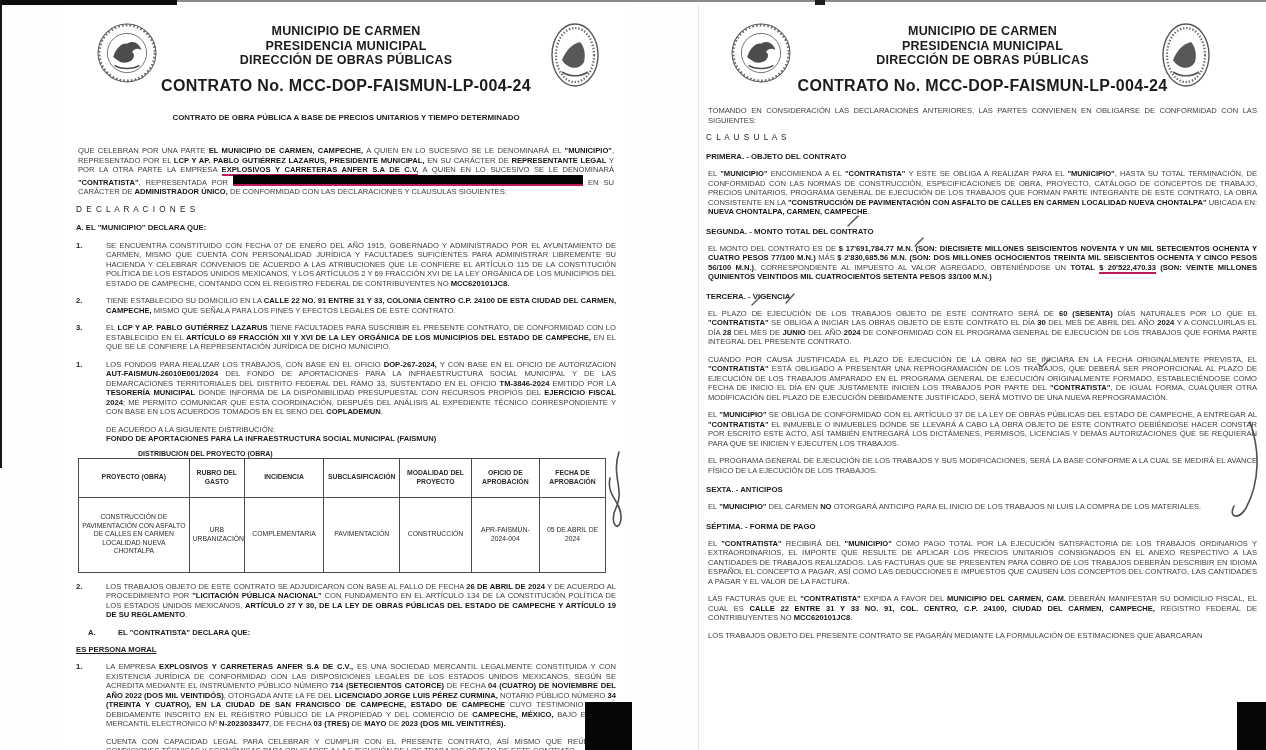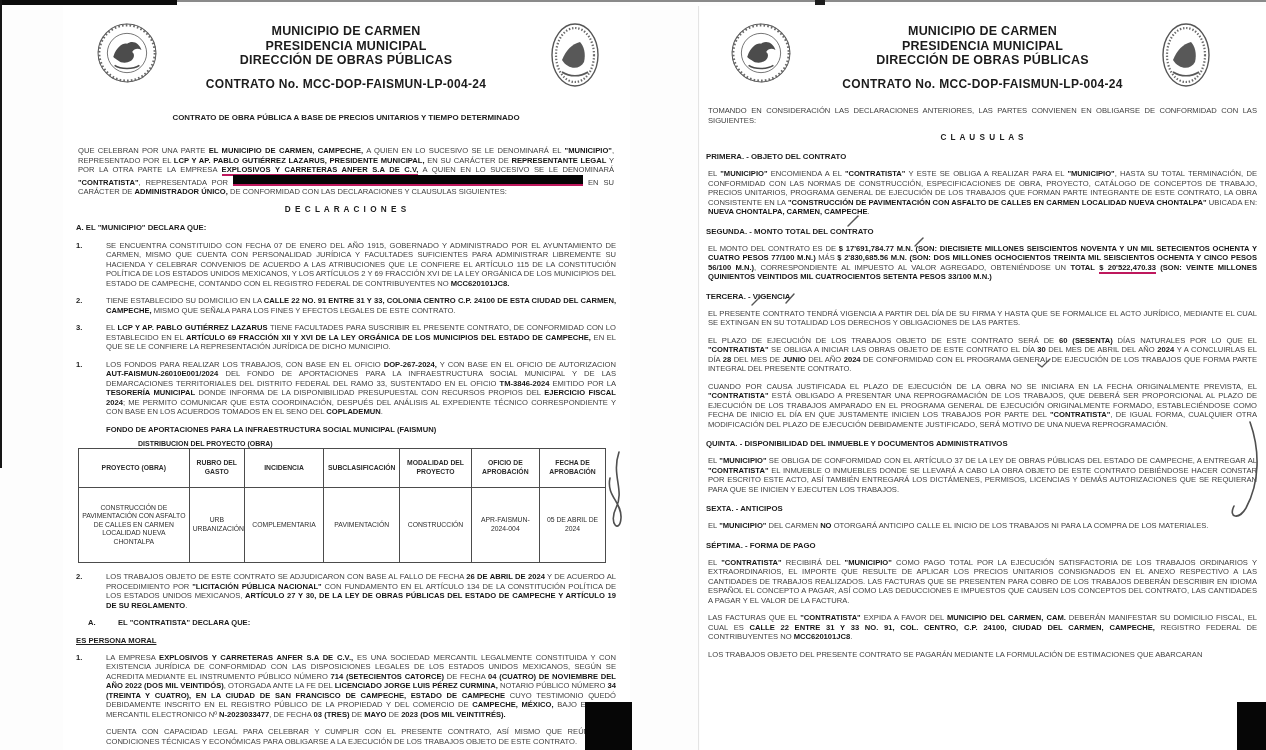--- a/index.html
+++ b/index.html
@@ -15,30 +15,30 @@
   .rb-left{left:585px;top:702px;width:47px;height:48px;}
   .rb-right{left:1237px;top:702px;width:29px;height:48px;}
 
   .page{position:absolute;top:6px;height:744px;background:#fff;}
   .page-left{left:63px;width:567px;padding:8px 14px 0 13px;box-sizing:border-box;}
   .page-right{left:700px;width:566px;padding:8px 7px 0 6px;box-sizing:border-box;}
 
   .page-header{position:relative;height:92px;}
   .hdr-text{text-align:center;padding-top:10px;}
   .hdr-org{font-weight:bold;color:#1c1c1c;font-size:12.5px;line-height:14.5px;letter-spacing:.2px;}
-  .hdr-contract{font-weight:bold;color:#1c1c1c;font-size:12px;margin-top:9px;letter-spacing:.3px;}
+  .hdr-contract{font-weight:bold;color:#1c1c1c;font-size:16px;margin-top:9px;letter-spacing:.3px;}
   .seal{position:absolute;top:8px;}
   .seal-eagle{left:20px;width:62px;height:62px;}
   .seal-oval{right:16px;width:50px;height:66px;}
   .page-right .seal-eagle{left:24px;}
   .page-right .seal-oval{right:48px;}
 
   .subtitle{font-weight:bold;color:#232323;font-size:7.9px;text-align:center;margin:7px 0 24px;}
   .para{font-size:7.6px;line-height:9.5px;text-align:justify;margin:0 2px 8px;}
-  .center-title{font-weight:bold;color:#1d1d1d;font-size:8.2px;text-align:center;letter-spacing:1px;margin:4px 0 9px;}
+  .center-title{font-weight:normal;color:#1d1d1d;font-size:8.2px;text-align:left;letter-spacing:1px;margin:4px 0 9px;}
   .bold-line{font-weight:bold;color:#1d1d1d;font-size:7.7px;margin:0 0 9px;}
   .bold-underline{font-weight:bold;color:#1d1d1d;font-size:7.7px;text-decoration:underline;margin:0 0 8px;}
   .item{display:flex;margin:0 0 8px;}
   .item .num{flex:0 0 30px;font-weight:bold;color:#1d1d1d;font-size:7.6px;line-height:9.5px;}
   .item .num-a{flex:0 0 30px;padding-left:12px;}
   .item .para{flex:1;margin:0;}
   .indent-block{margin-left:30px;}
   .dist-line{font-size:7.6px;line-height:9.5px;}
   .dist-fund{font-weight:bold;color:#1d1d1d;font-size:7.6px;line-height:9.5px;margin-bottom:6px;}
   .tbl-caption{font-weight:bold;color:#1d1d1d;font-size:7px;margin:0 0 1px 62px;}
@@ -105,20 +105,21 @@
     <div class="item">
       <span class="num">3.</span>
       <p class="para"><span>EL </span><span class="sg-b">LCP Y AP. PABLO GUTIÉRREZ LAZARUS</span><span> TIENE FACULTADES PARA SUSCRIBIR EL PRESENTE CONTRATO, DE CONFORMIDAD CON LO ESTABLECIDO EN EL </span><span class="sg-b">ARTÍCULO 69 FRACCIÓN XII Y XVI DE LA LEY ORGÁNICA DE LOS MUNICIPIOS DEL ESTADO DE CAMPECHE,</span><span> EN EL QUE SE LE CONFIERE LA REPRESENTACIÓN JURÍDICA DE DICHO MUNICIPIO.</span></p>
     </div>
     <div class="item">
       <span class="num">1.</span>
       <p class="para"><span>LOS FONDOS PARA REALIZAR LOS TRABAJOS, CON BASE EN EL OFICIO </span><span class="sg-b">DOP-267-2024,</span><span> Y CON BASE EN EL OFICIO DE AUTORIZACION </span><span class="sg-b">AUT-FAISMUN-26010E001/2024</span><span> DEL FONDO DE APORTACIONES PARA LA INFRAESTRUCTURA SOCIAL MUNICIPAL Y DE LAS DEMARCACIONES TERRITORIALES DEL DISTRITO FEDERAL DEL RAMO 33, SUSTENTADO EN EL OFICIO </span><span class="sg-b">TM-3846-2024</span><span> EMITIDO POR LA </span><span class="sg-b">TESORERÍA MUNICIPAL</span><span> DONDE INFORMA DE LA DISPONIBILIDAD PRESUPUESTAL CON RECURSOS PROPIOS DEL </span><span class="sg-b">EJERCICIO FISCAL 2024</span><span>; ME PERMITO COMUNICAR QUE ESTA COORDINACIÓN, DESPUÉS DEL ANÁLISIS AL EXPEDIENTE TÉCNICO CORRESPONDIENTE Y CON BASE EN LOS ACUERDOS TOMADOS EN EL SENO DEL </span><span class="sg-b">COPLADEMUN</span><span>.</span></p>
     </div>
 
     <div class="indent-block">
+      <div class="dist-line">DE ACUERDO A LA SIGUIENTE DISTRIBUCIÓN:</div>
       <div class="dist-fund">FONDO DE APORTACIONES PARA LA INFRAESTRUCTURA SOCIAL MUNICIPAL (FAISMUN)</div>
     </div>
 
     <div class="tbl-caption">DISTRIBUCION DEL PROYECTO (OBRA)</div>
     <table class="dist">
       <colgroup>
         <col style="width:21%">
           <col style="width:10.5%">
           <col style="width:15%">
           <col style="width:14.5%">
@@ -195,30 +196,29 @@
     <p class="para">TOMANDO EN CONSIDERACIÓN LAS DECLARACIONES ANTERIORES, LAS PARTES CONVIENEN EN OBLIGARSE DE CONFORMIDAD CON LAS SIGUIENTES:</p>
     <div class="center-title">C L A U S U L A S</div>
 
     <div class="sec-title">PRIMERA. - OBJETO DEL CONTRATO</div>
     <p class="para"><span>EL </span><span class="sg-b">"MUNICIPIO"</span><span> ENCOMIENDA A EL </span><span class="sg-b">"CONTRATISTA"</span><span> Y ESTE SE OBLIGA A REALIZAR PARA EL </span><span class="sg-b">"MUNICIPIO"</span><span>, HASTA SU TOTAL TERMINACIÓN, DE CONFORMIDAD CON LAS NORMAS DE CONSTRUCCIÓN, ESPECIFICACIONES DE OBRA, PROYECTO, CATÁLOGO DE CONCEPTOS DE TRABAJO, PRECIOS UNITARIOS, PROGRAMA GENERAL DE EJECUCIÓN DE LOS TRABAJOS QUE FORMAN PARTE INTEGRANTE DE ESTE CONTRATO, LA OBRA CONSISTENTE EN LA </span><span class="sg-b">"CONSTRUCCIÓN DE PAVIMENTACIÓN CON ASFALTO DE CALLES EN CARMEN LOCALIDAD NUEVA CHONTALPA"</span><span> UBICADA EN: </span><span class="sg-b">NUEVA CHONTALPA, CARMEN, CAMPECHE</span><span>.</span></p>
 
     <div class="sec-title">SEGUNDA. - MONTO TOTAL DEL CONTRATO</div>
     <p class="para"><span>EL MONTO DEL CONTRATO ES DE </span><span class="sg-b">$ 17'691,784.77 M.N. (SON: DIECISIETE MILLONES SEISCIENTOS NOVENTA Y UN MIL SETECIENTOS OCHENTA Y CUATRO PESOS 77/100 M.N.)</span><span> MÁS </span><span class="sg-b">$ 2'830,685.56 M.N. (SON: DOS MILLONES OCHOCIENTOS TREINTA MIL SEISCIENTOS OCHENTA Y CINCO PESOS 56/100 M.N.)</span><span>, CORRESPONDIENTE AL IMPUESTO AL VALOR AGREGADO, OBTENIÉNDOSE UN </span><span class="sg-b">TOTAL </span><span class="sg-b sg-r">$ 20'522,470.33</span><span class="sg-b"> (SON: VEINTE MILLONES QUINIENTOS VEINTIDOS MIL CUATROCIENTOS SETENTA PESOS 33/100 M.N.)</span></p>
 
     <div class="sec-title">TERCERA. - VIGENCIA</div>
-    <p class="para"><span>EL PRESENTE CONTRATO TENDRÁ VIGENCIA A PARTIR DEL DÍA DE SU FIRMA Y HASTA QUE SE FORMALICE EL ACTO JURÍDICO, MEDIANTE EL CUAL SE EXTINGAN EN SU TOTALIDAD LOS DERECHOS Y OBLIGACIONES DE LAS PARTES.</span></p>
 
     <p class="para"><span>EL PLAZO DE EJECUCIÓN DE LOS TRABAJOS OBJETO DE ESTE CONTRATO SERÁ DE </span><span class="sg-b">60 (SESENTA)</span><span> DÍAS NATURALES POR LO QUE EL </span><span class="sg-b">"CONTRATISTA"</span><span> SE OBLIGA A INICIAR LAS OBRAS OBJETO DE ESTE CONTRATO EL DÍA </span><span class="sg-b">30</span><span> DEL MES DE ABRIL DEL AÑO </span><span class="sg-b">2024</span><span> Y A CONCLUIRLAS EL DÍA </span><span class="sg-b">28</span><span> DEL MES DE </span><span class="sg-b">JUNIO</span><span> DEL AÑO </span><span class="sg-b">2024</span><span> DE CONFORMIDAD CON EL PROGRAMA GENERAL DE EJECUCIÓN DE LOS TRABAJOS QUE FORMA PARTE INTEGRAL DEL PRESENTE CONTRATO.</span></p>
     <p class="para"><span>CUANDO POR CAUSA JUSTIFICADA EL PLAZO DE EJECUCIÓN DE LA OBRA NO SE INICIARA EN LA FECHA ORIGINALMENTE PREVISTA, EL </span><span class="sg-b">"CONTRATISTA"</span><span> ESTÁ OBLIGADO A PRESENTAR UNA REPROGRAMACIÓN DE LOS TRABAJOS, QUE DEBERÁ SER PROPORCIONAL AL PLAZO DE EJECUCIÓN DE LOS TRABAJOS AMPARADO EN EL PROGRAMA GENERAL DE EJECUCIÓN ORIGINALMENTE FORMADO, ESTABLECIÉNDOSE COMO FECHA DE INICIO EL DÍA EN QUE JUSTAMENTE INICIEN LOS TRABAJOS POR PARTE DEL </span><span class="sg-b">"CONTRATISTA"</span><span>, DE IGUAL FORMA, CUALQUIER OTRA MODIFICACIÓN DEL PLAZO DE EJECUCIÓN DEBIDAMENTE JUSTIFICADO, SERÁ MOTIVO DE UNA NUEVA REPROGRAMACIÓN.</span></p>
 
-    <div class="sec-title">QUINTA. - DISPONIBILIDAD DEL INMUEBLE Y DOCUMENTOS ADMINISTRATIVOS</div>
     <p class="para"><span>EL </span><span class="sg-b">"MUNICIPIO"</span><span> SE OBLIGA DE CONFORMIDAD CON EL ARTÍCULO 37 DE LA LEY DE OBRAS PÚBLICAS DEL ESTADO DE CAMPECHE, A ENTREGAR AL </span><span class="sg-b">"CONTRATISTA"</span><span> EL INMUEBLE O INMUEBLES DONDE SE LLEVARÁ A CABO LA OBRA OBJETO DE ESTE CONTRATO DEBIÉNDOSE HACER CONSTAR POR ESCRITO ESTE ACTO, ASÍ TAMBIÉN ENTREGARÁ LOS DICTÁMENES, PERMISOS, LICENCIAS Y DEMÁS AUTORIZACIONES QUE SE REQUIERAN PARA QUE SE INICIEN Y EJECUTEN LOS TRABAJOS.</span></p>
+    <p class="para"><span>EL PROGRAMA GENERAL DE EJECUCIÓN DE LOS TRABAJOS Y SUS MODIFICACIONES, SERÁ LA BASE CONFORME A LA CUAL SE MEDIRÁ EL AVANCE FÍSICO DE LA EJECUCIÓN DE LOS TRABAJOS.</span></p>
 
     <div class="sec-title">SEXTA. - ANTICIPOS</div>
-    <p class="para"><span>EL </span><span class="sg-b">"MUNICIPIO"</span><span> DEL CARMEN </span><span class="sg-b">NO</span><span> OTORGARÁ ANTICIPO CALLE EL INICIO DE LOS TRABAJOS NI PARA LA COMPRA DE LOS MATERIALES.</span></p>
+    <p class="para"><span>EL </span><span class="sg-b">"MUNICIPIO"</span><span> DEL CARMEN </span><span class="sg-b">NO</span><span> OTORGARÁ ANTICIPO PARA EL INICIO DE LOS TRABAJOS NI LUIS LA COMPRA DE LOS MATERIALES.</span></p>
 
     <div class="sec-title">SÉPTIMA. - FORMA DE PAGO</div>
     <p class="para"><span>EL </span><span class="sg-b">"CONTRATISTA"</span><span> RECIBIRÁ DEL </span><span class="sg-b">"MUNICIPIO"</span><span> COMO PAGO TOTAL POR LA EJECUCIÓN SATISFACTORIA DE LOS TRABAJOS ORDINARIOS Y EXTRAORDINARIOS, EL IMPORTE QUE RESULTE DE APLICAR LOS PRECIOS UNITARIOS CONSIGNADOS EN EL ANEXO RESPECTIVO A LAS CANTIDADES DE TRABAJOS REALIZADOS. LAS FACTURAS QUE SE PRESENTEN PARA COBRO DE LOS TRABAJOS DEBERÁN DESCRIBIR EN IDIOMA ESPAÑOL EL CONCEPTO A PAGAR, ASÍ COMO LAS DEDUCCIONES E IMPUESTOS QUE CAUSEN LOS CONCEPTOS DEL CONTRATO, LAS CANTIDADES A PAGAR Y EL VALOR DE LA FACTURA.</span></p>
     <p class="para"><span>LAS FACTURAS QUE EL </span><span class="sg-b">"CONTRATISTA"</span><span> EXPIDA A FAVOR DEL </span><span class="sg-b">MUNICIPIO DEL CARMEN, CAM.</span><span> DEBERÁN MANIFESTAR SU DOMICILIO FISCAL, EL CUAL ES </span><span class="sg-b">CALLE 22 ENTRE 31 Y 33 NO. 91, COL. CENTRO, C.P. 24100, CIUDAD DEL CARMEN, CAMPECHE,</span><span> REGISTRO FEDERAL DE CONTRIBUYENTES NO </span><span class="sg-b">MCC620101JC8</span><span>.</span></p>
     <p class="para"><span>LOS TRABAJOS OBJETO DEL PRESENTE CONTRATO SE PAGARÁN MEDIANTE LA FORMULACIÓN DE ESTIMACIONES QUE ABARCARAN</span></p>
   </div>
 
   <svg class="penmark" style="left:594px;top:448px;width:42px;height:108px;" viewBox="0 0 42 108">
     <path d="M25,4 C17,28 31,42 22,60 C14,76 26,86 27,70 C28,54 12,48 16,30" fill="none" stroke="#4f4f4f" stroke-width="1.6" stroke-linecap="round"></path>
   </svg>

